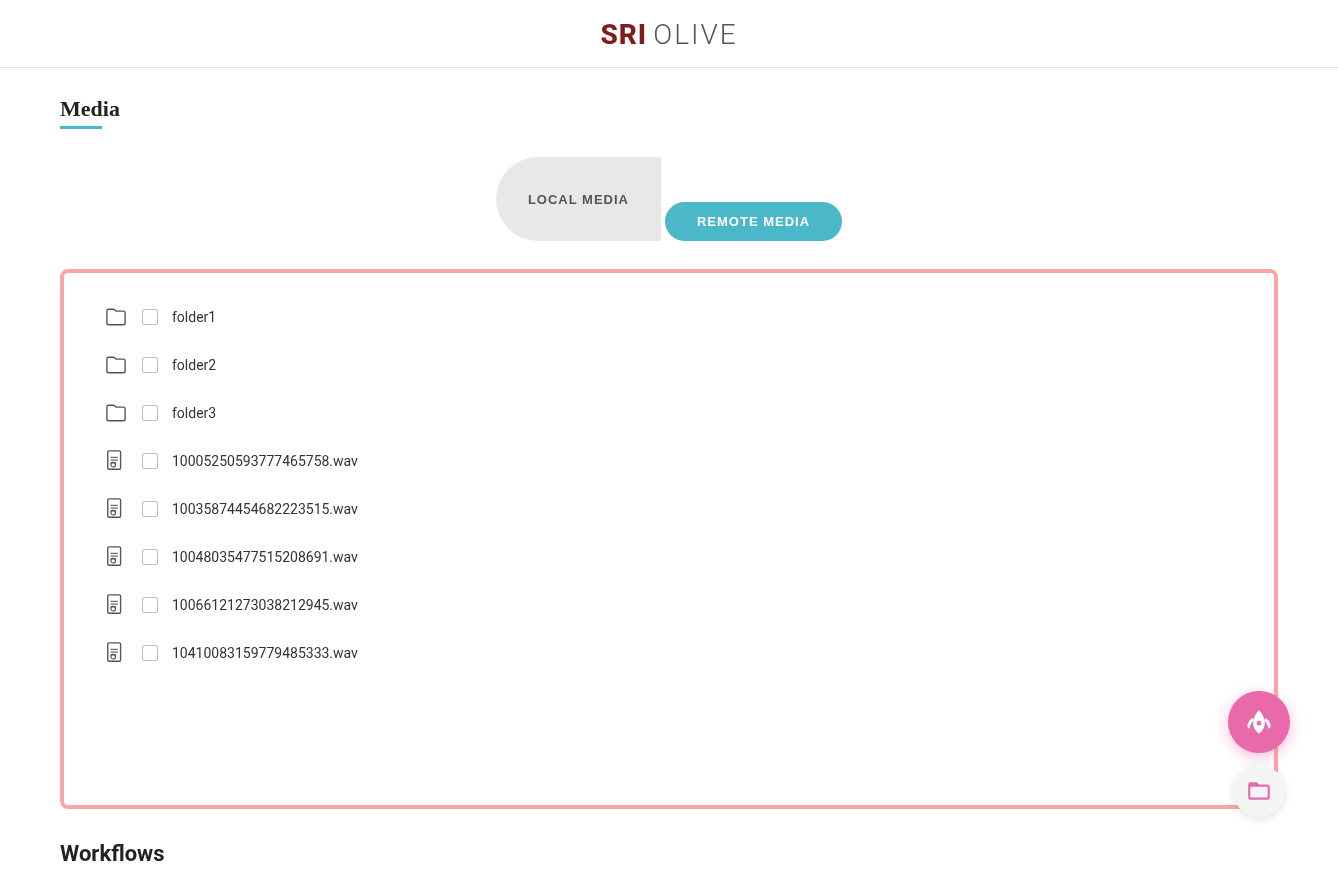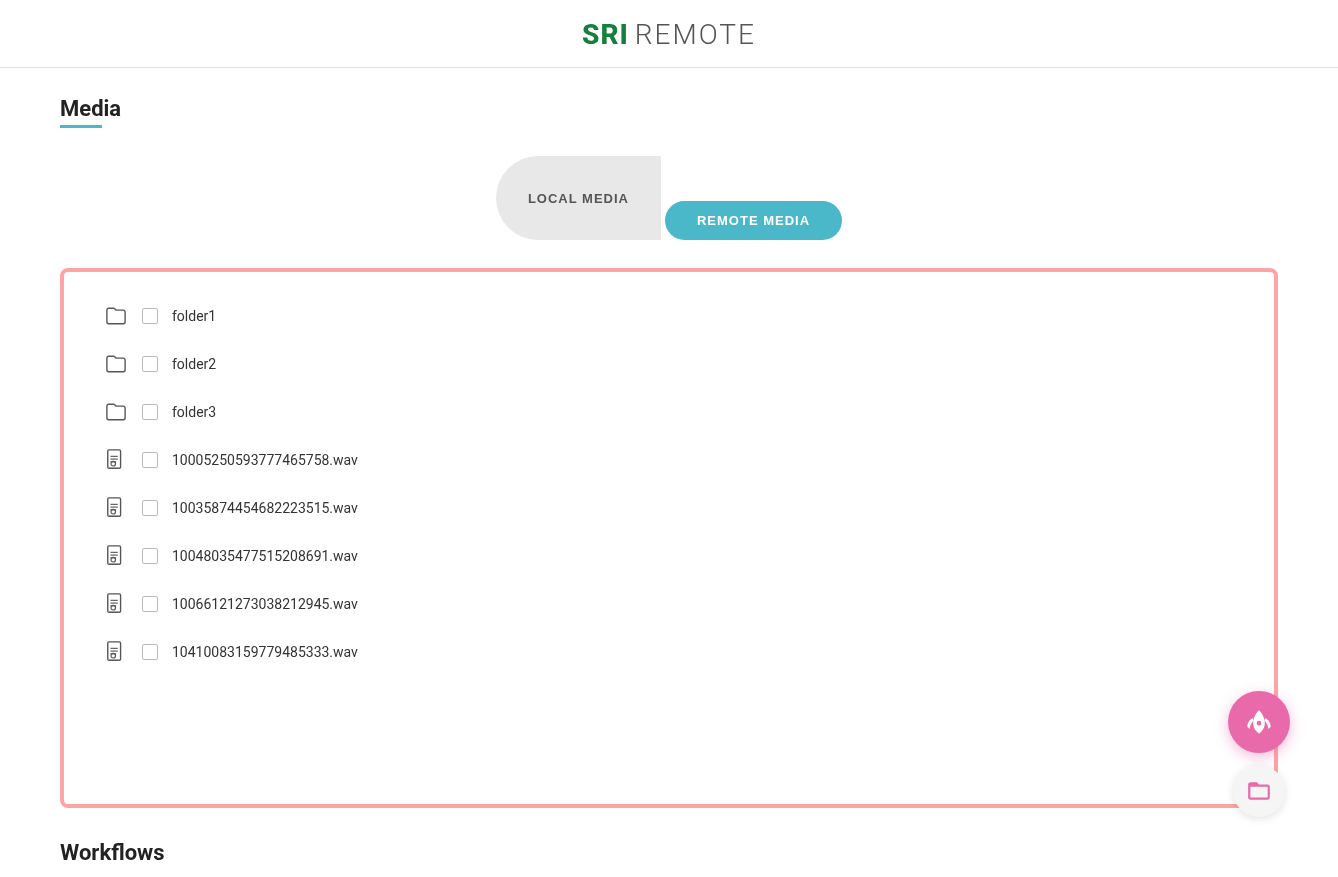--- a/index.html
+++ b/index.html
@@ -27,21 +27,21 @@
 
     .logo {
       display: flex;
       align-items: center;
       gap: 6px;
     }
 
     .logo-sri {
       font-size: 28px;
       font-weight: 800;
-      color: #15803d;
+      color: #7f1d1d;
       letter-spacing: 1px;
     }
 
     .logo-olive {
       font-size: 28px;
       font-weight: 300;
       color: #555;
       letter-spacing: 2px;
     }
 
@@ -49,20 +49,21 @@
     .main {
       padding: 28px 60px 40px;
     }
 
     
     .page-title {
       font-size: 22px;
       font-weight: 700;
       color: #222;
       margin-bottom: 4px;
+      font-family: Liberation Serif, serif;
     }
 
     .title-underline {
       width: 42px;
       height: 3px;
       background: #4ab8c8;
       margin-bottom: 28px;
     }
 
     
@@ -195,21 +196,21 @@
       justify-content: center;
       box-shadow: 0 2px 8px rgba(0,0,0,0.12);
     }
   </style>
 </head>
 <body>
 
 <header class="header">
   <div class="logo">
     <span class="logo-sri">SRI</span>
-    <span class="logo-olive">REMOTE</span>
+    <span class="logo-olive">OLIVE</span>
   </div>
 </header>
 
 <main class="main">
 
   <div>
     <h1 class="page-title">Media</h1>
     <div class="title-underline"></div>
   </div>
 

